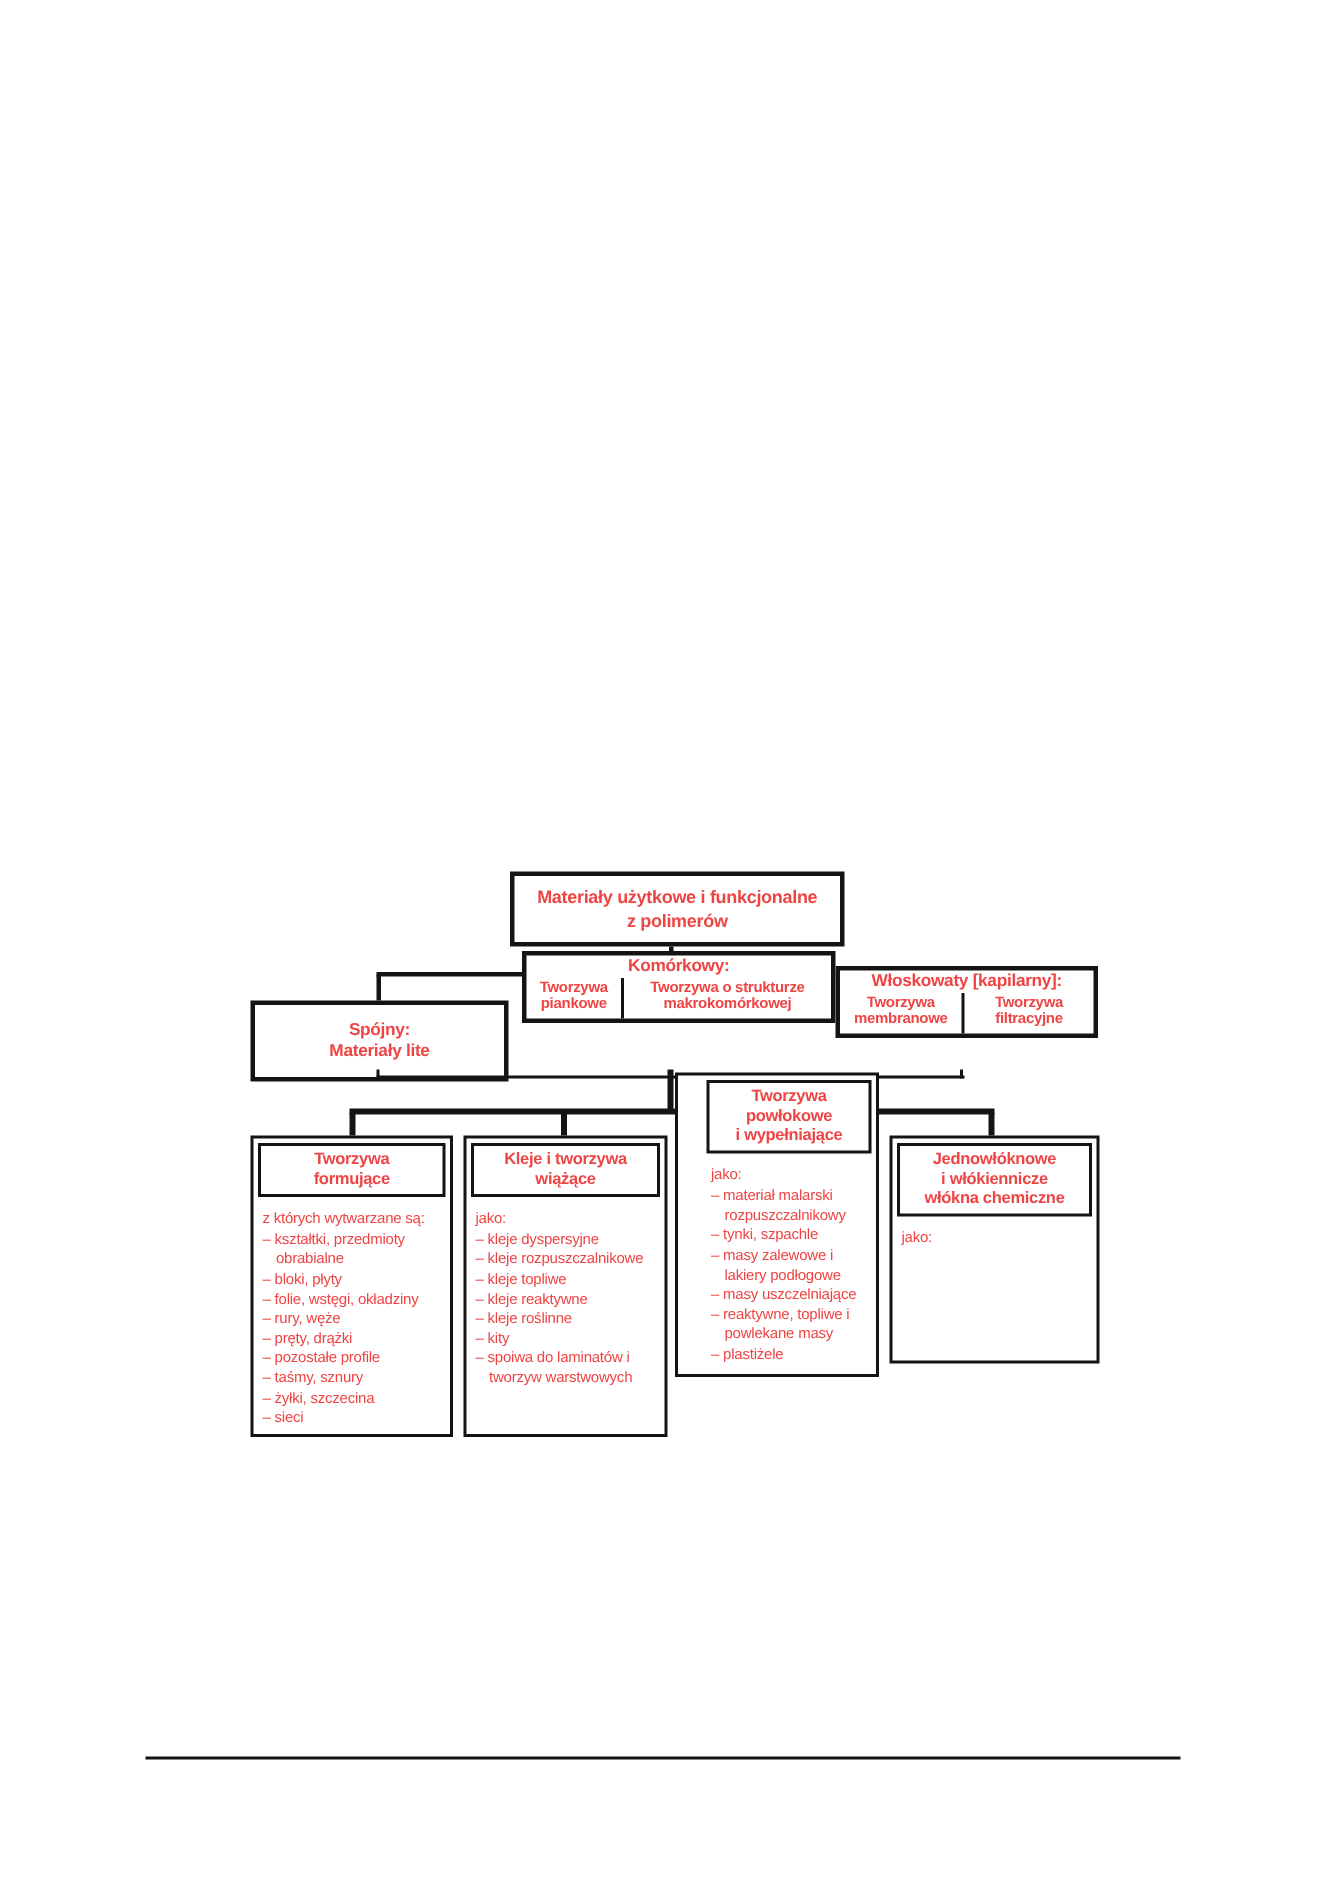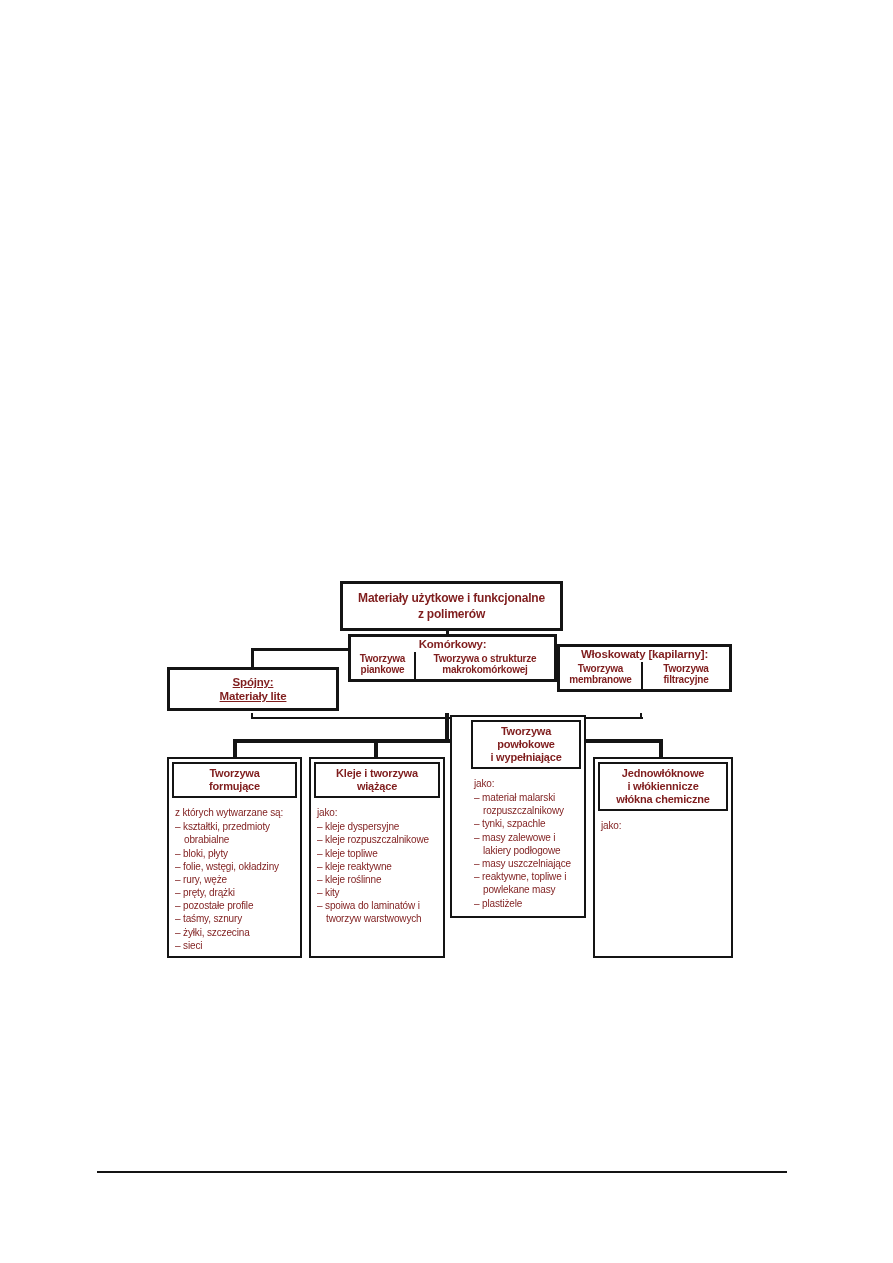--- a/index.html
+++ b/index.html
@@ -1,19 +1,19 @@
 <!DOCTYPE html>
 <html><head>
 <meta charset="utf-8">
 <style>
   * { margin:0; padding:0; box-sizing:border-box; }
   html,body { background:#e8e8e8; }
   .page {
     position:relative; width:893px; height:1263px; background:#ffffff;
-    font-family:"Liberation Sans", sans-serif; color:#7f1d1d; margin:0 auto;
+    font-family:"Liberation Sans", sans-serif; color:#ef4444; margin:0 auto;
     overflow:hidden;
   }
   .abs { position:absolute; }
   .ink { background:#141414; }
 
   
   .nbox {
     position:absolute; border:3px solid #141414; background:#fff;
     display:flex; align-items:center; justify-content:center;
     text-align:center; font-weight:700; white-space:pre-line;
@@ -61,21 +61,21 @@
     <span>Materiały użytkowe i funkcjonalne
 z polimerów</span>
   </div>
 
   <div class="abs ink" style="left:446px; top:631px; width:3px; height:19px;"></div>
   <div class="abs ink" style="left:251px; top:648px; width:392px; height:3px;"></div>
   <div class="abs ink" style="left:251px; top:650px; width:3px; height:18px;"></div>
   <div class="abs ink" style="left:446px; top:650px; width:3px; height:16px;"></div>
   <div class="abs ink" style="left:640px; top:650px; width:3px; height:16px;"></div>
 
-  <div class="nbox r2box abs" style="left:167px; top:667px; width:172px; height:44px;text-decoration:underline;">
+  <div class="nbox r2box abs" style="left:167px; top:667px; width:172px; height:54px;">
     <span>Spójny:
 Materiały lite</span>
   </div>
 
   <div class="splitbox" style="left:348px; top:634px; width:209px; height:48px;">
     <div class="split-head">Komórkowy:</div>
     <div class="split-cells">
       <div class="cell" style="width:63px;">Tworzywa
 piankowe</div>
       <div class="cell" style="flex:1;">Tworzywa o strukturze
@@ -148,21 +148,21 @@
           <div class="li">materiał malarski rozpuszczalnikowy</div>
           <div class="li">tynki, szpachle</div>
           <div class="li">masy zalewowe i lakiery podłogowe</div>
           <div class="li">masy uszczelniające</div>
           <div class="li">reaktywne, topliwe i powlekane masy</div>
           <div class="li">plastiżele</div>
         </div>
     </div>
   </div>
 
-  <div class="col" style="left:593px; top:757px; width:140px; height:201px;">
+  <div class="col" style="left:593px; top:757px; width:140px; height:152px;">
     <div class="col-head">Jednowłóknowe
 i włókiennicze
 włókna chemiczne</div>
     <div class="col-list">
       <div class="intro">jako:</div>
     </div>
   </div>
 
   <div class="rule" style="left:97px; top:1171px; width:690px; height:2px;"></div>
 

